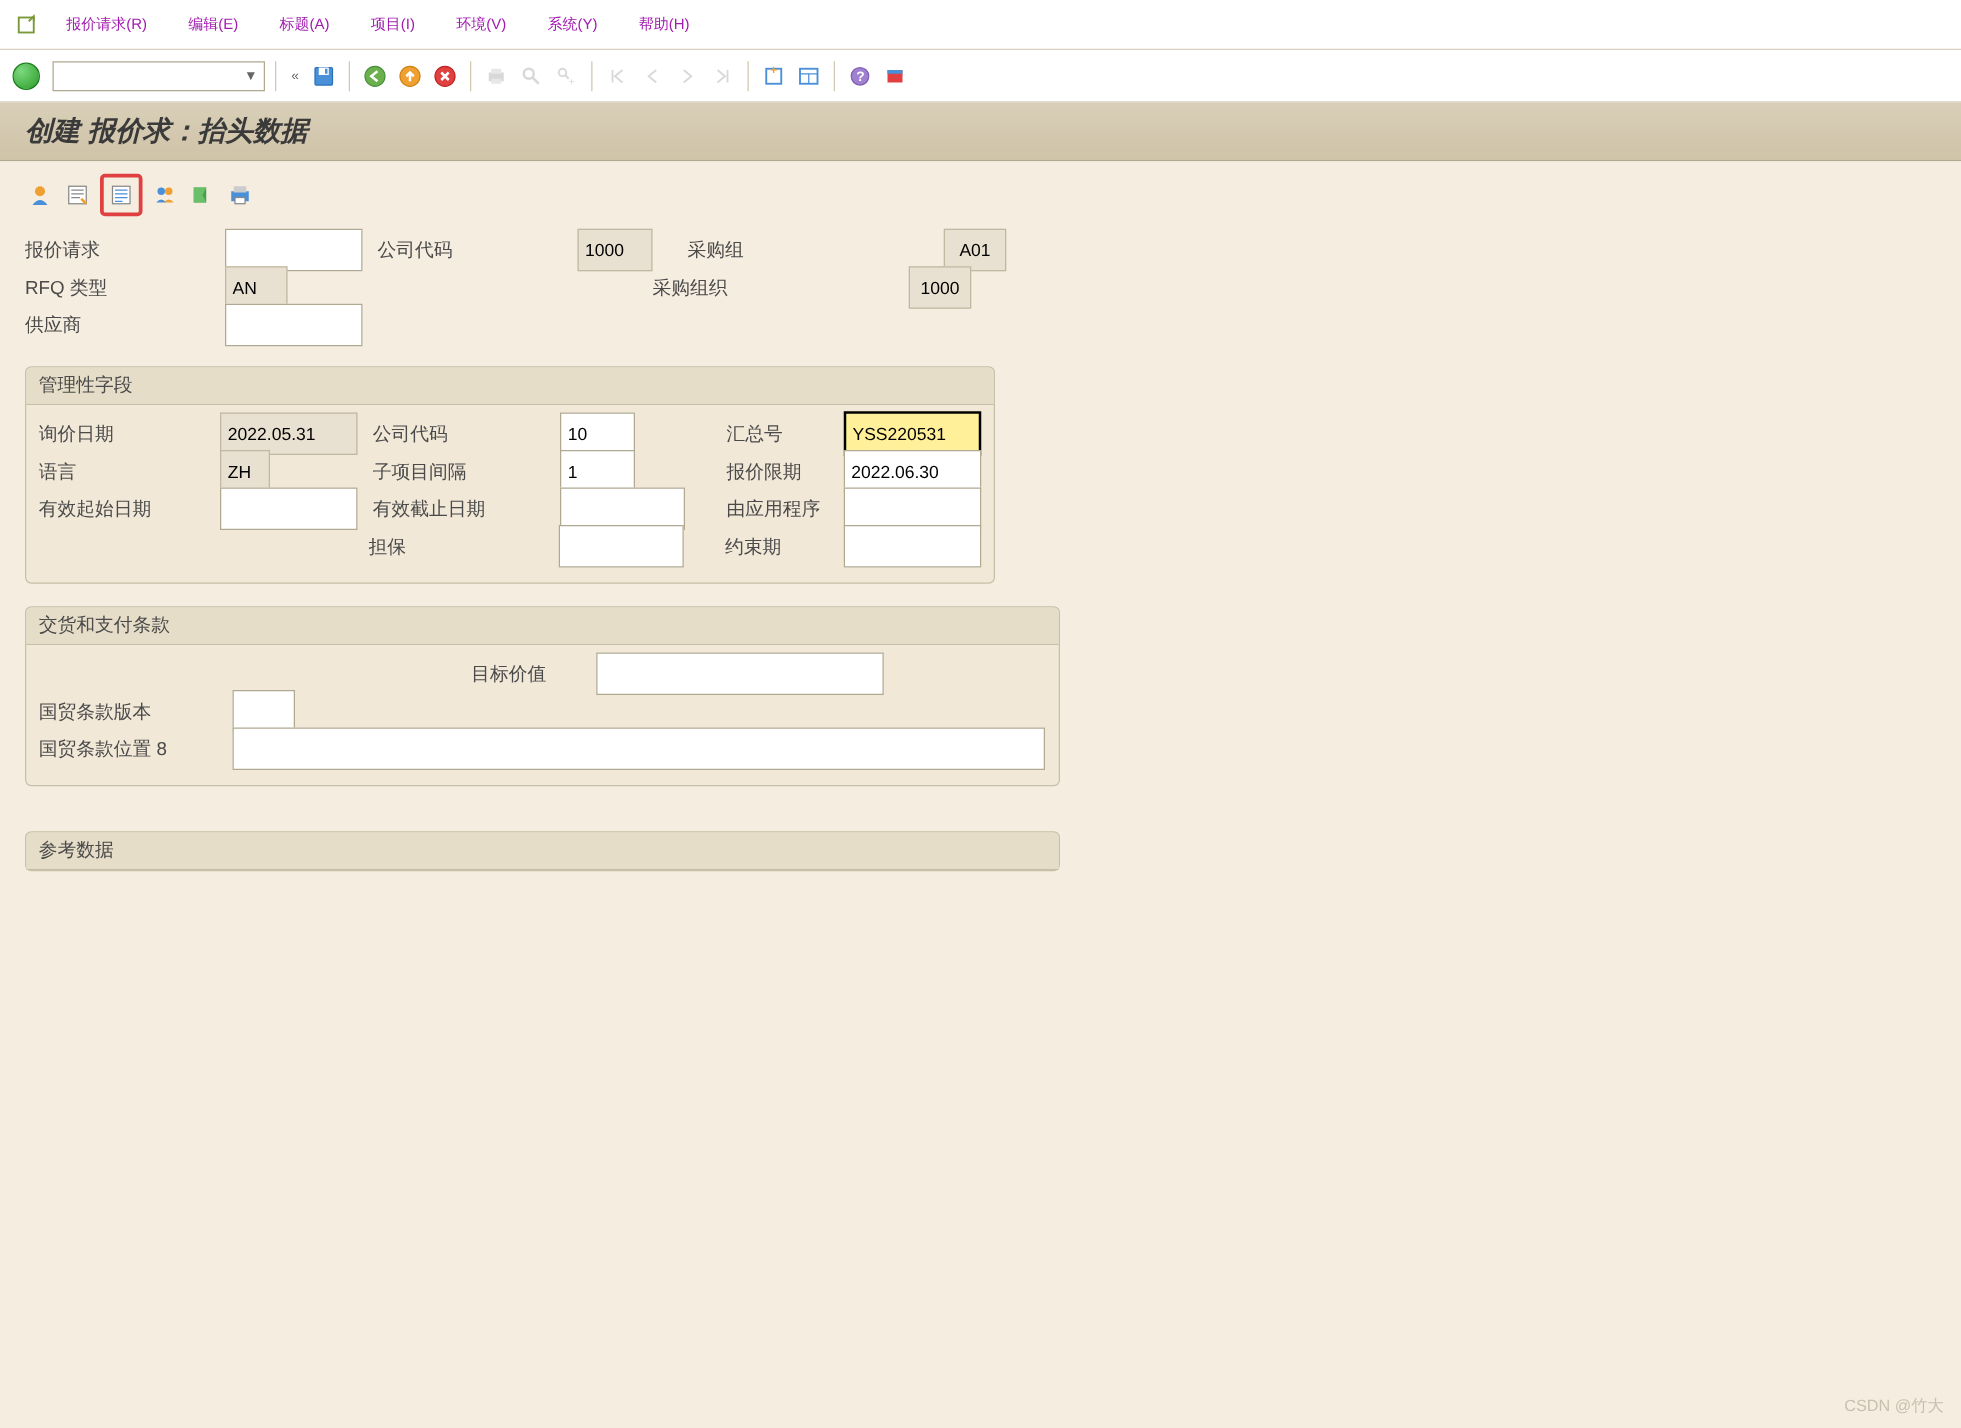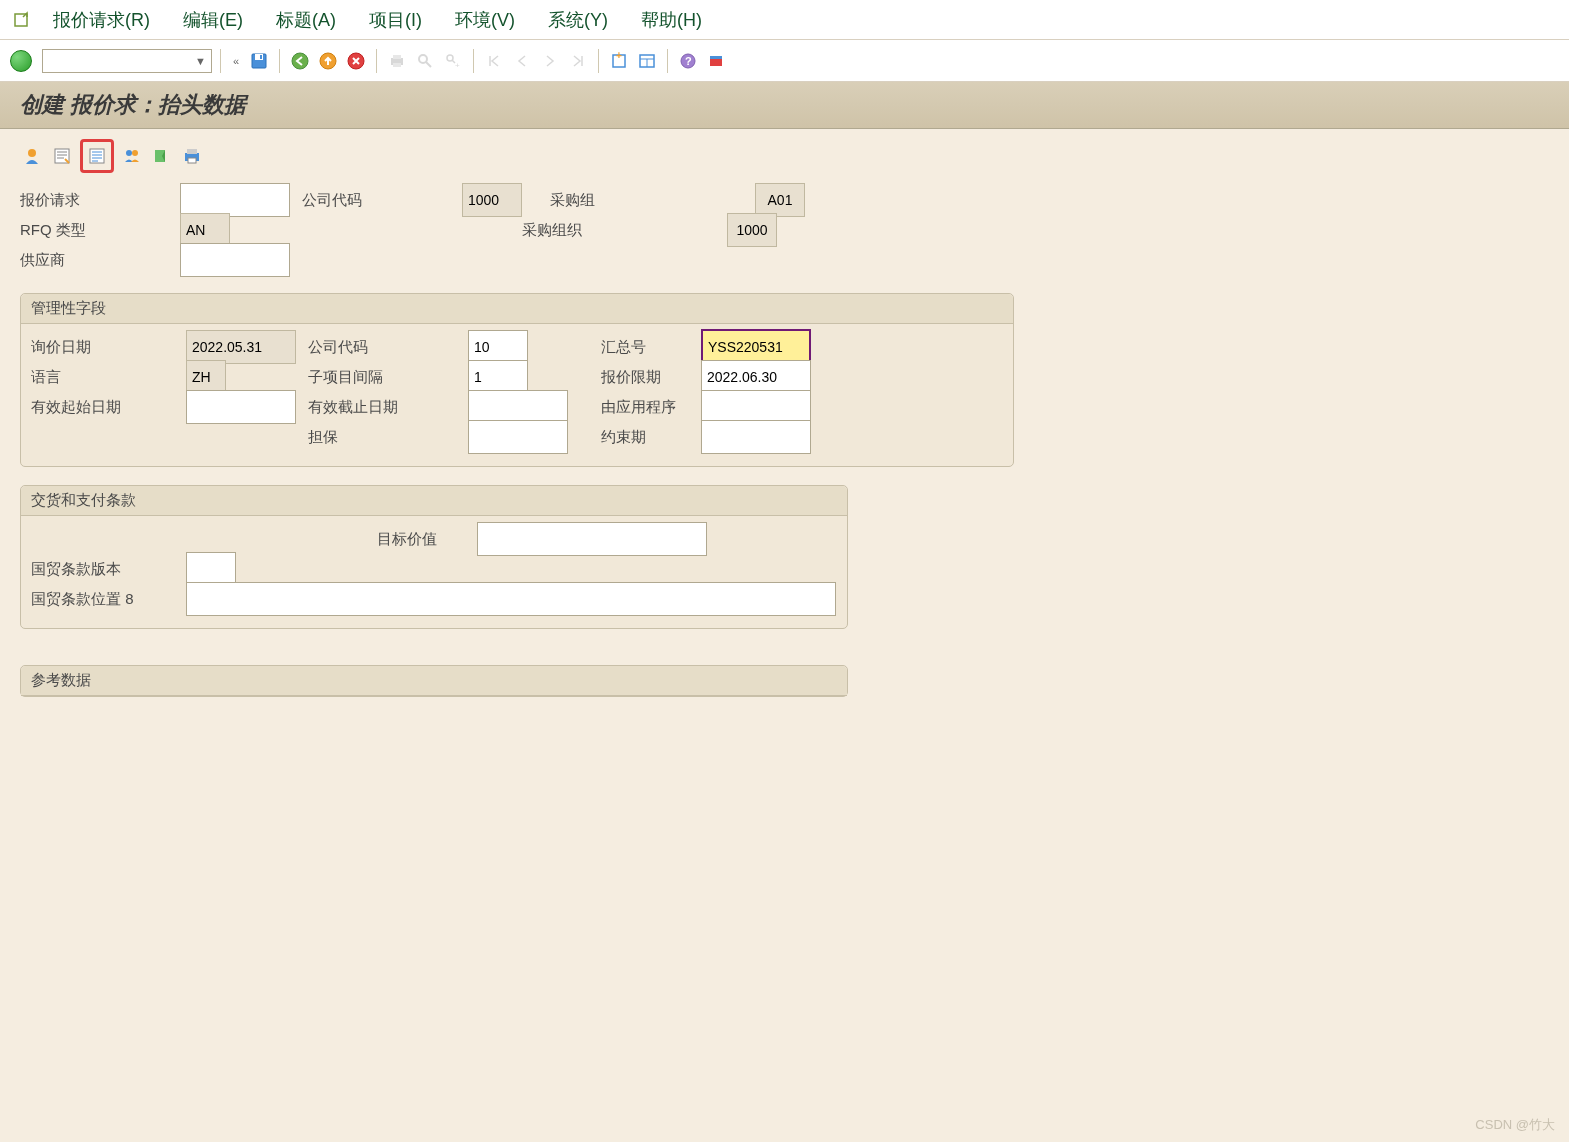--- a/index.html
+++ b/index.html
@@ -27,23 +27,23 @@
     .menu-icon {
       width: 24px;
       height: 24px;
       display: flex;
       align-items: center;
       justify-content: center;
       cursor: pointer;
     }
     .menu-item {
       padding: 8px 14px;
-      color: #14532d;
-      cursor: pointer;
-      font-size: 18px;
+      color: #a21caf;
+      cursor: pointer;
+      font-size: 12px;
     }
     
     
     .toolbar {
       background: #fff;
       border-bottom: 1px solid #d9d0c0;
       height: 42px;
       display: flex;
       align-items: center;
       padding: 0 10px;
@@ -146,21 +146,21 @@
       padding: 16px 5px;
       font-size: 14px;
       font-family: inherit;
     }
     .form-input.readonly {
       background: #e8e0d0;
       border: 1px solid #c0b8a0;
     }
     .form-input.highlight {
       background: #fff099;
-      border: 2px solid #701a75;
+      border: 2px solid #000000;
     }
     
     
     .groupbox {
       border: 1px solid #c8bfa8;
       border-radius: 5px;
       margin: 18px 0;
       background: #f1e8d8;
       position: relative;
     }
@@ -386,21 +386,21 @@
     <input class="form-input readonly" style="width: 50px;" value="AN">
     <span style="width:292px"></span>
     <span class="form-label" style="width:205px">采购组织</span>
     <input class="form-input readonly c-i3" value="1000" style="">
   </div>
   <div class="form-row">
     <span class="form-label c-l1">供应商</span>
     <input class="form-input c-i1" value="" style="">
   </div>
 
-  <div class="groupbox" style="width:994px">
+  <div class="groupbox" style="width:776px">
     <div class="groupbox-title">管理性字段</div>
     <div class="groupbox-body">
       <div class="form-row">
         <span class="form-label gc-l1">询价日期</span>
         <input class="form-input readonly gc-i1" value="2022.05.31" style="">
         <span class="form-label gc-l2">公司代码</span>
         <input class="form-input gc-i2" value="10" style="">
         <span class="form-label gc-l3" style="margin-left:73px">汇总号</span>
         <input class="form-input highlight gc-i3" value="YSS220531" style="">
       </div>

